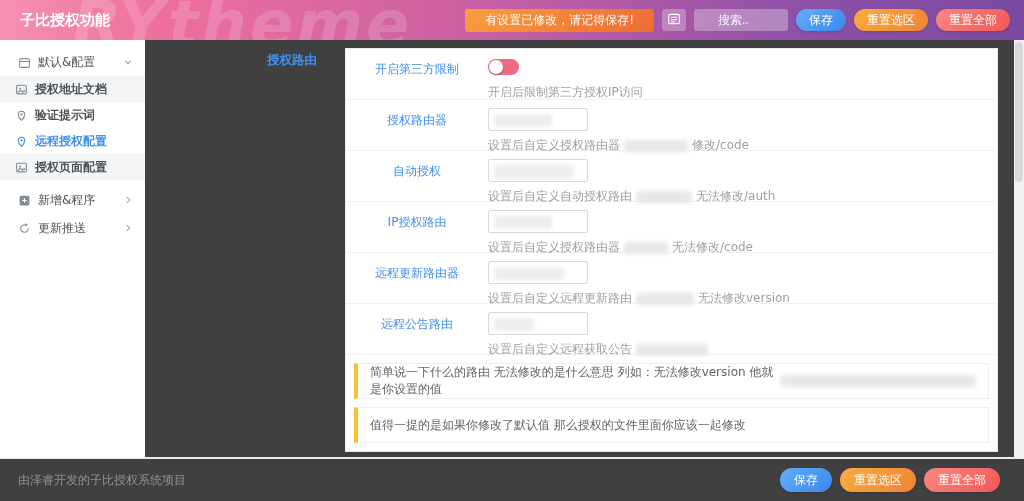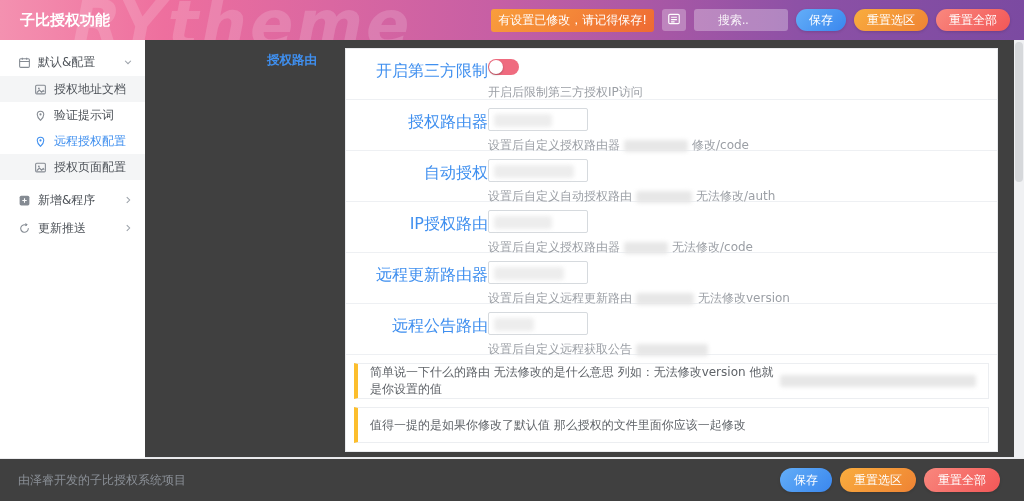--- a/index.html
+++ b/index.html
@@ -15,21 +15,21 @@
   }
   .watermark {
     position:absolute; left:72px; top:-8px; font-size:64px; line-height:1;
     font-weight:800; font-style:italic; letter-spacing:3px;
     color:rgba(255,255,255,0.16); pointer-events:none; white-space:nowrap;
   }
   .h-title { position:relative; color:#fff; font-size:15px; font-weight:bold; margin-right:auto; }
   .h-right { position:relative; display:flex; align-items:center; gap:8px; }
   .alert-badge {
     background:linear-gradient(135deg,#f99e3c,#ee6a33); color:#fff; font-size:12px;
-    height:23px; line-height:23px; padding:0 7px; border-radius:3px; white-space:nowrap;
+    height:23px; line-height:23px; padding:0 20px; border-radius:3px; white-space:nowrap;
   }
   .icon-btn {
     width:24px; height:22px; border:none; border-radius:3px;
     background:rgba(255,255,255,0.28); display:flex; align-items:center; justify-content:center; cursor:pointer;
   }
   .h-search {
     width:94px; height:22px; border:none; border-radius:3px; background:rgba(255,255,255,0.30);
     color:#fff; font-size:12px; padding:0 24px; outline:none;
   }
   .h-search::placeholder { color:rgba(255,255,255,0.9); }
@@ -44,41 +44,41 @@
 
   
   .sidebar {
     position:absolute; top:40px; left:0; width:145px; bottom:43px;
     background:#fff; padding-top:8px; overflow:hidden;
   }
   .side-item {
     height:26px; display:flex; align-items:center; padding-left:18px;
     font-size:12px; color:#4d5258; cursor:pointer; position:relative;
   }
-  .side-item.sub { padding-left:34px; }
+  .side-item.sub { padding-left:15px;font-weight:bold; }
   .side-item.grey { background:#f4f5f6; }
   .side-item.active { color:#3f8fef; }
   .side-item.parent { height:28px; }
   .side-item .s-icon { display:inline-flex; margin-right:7px; color:#858b93; }
   .side-item.active .s-icon { color:#3f8fef; }
   .side-item .chev { position:absolute; right:12px; color:#9aa0a8; display:inline-flex; }
   .gap6 { height:6px; }
 
   
   .content {
     position:absolute; top:40px; left:145px; right:10px; bottom:43px;
     background:#404040; display:flex; overflow:hidden; border-bottom:1px solid #e7e9ec;
   }
   .label-col { width:200px; text-align:right; padding:12px 28px 0 0; }
   .section-label { color:#3f8fef; font-size:12.5px; font-weight:bold; }
   .panel-col { flex:1; padding:8px 16px 0 0; }
   .panel { background:#fff; border:1px solid #e9ebee; }
   .p-row { height:51px; border-bottom:1px solid #eef0f3; display:flex; padding-top:8px; }
   .p-row:last-of-type { border-bottom:1px solid #eef0f3; }
-  .p-label { width:142px; text-align:right; color:#3f8fef; font-size:16px; padding-top:4px; flex:none; }
+  .p-label { width:142px; text-align:center; color:#3f8fef; font-size:12px; padding-top:4px; flex:none; }
   .p-ctrl { margin-left:0; flex:1; }
   .help { margin-top:6px; color:#9b9fa5; font-size:12px; display:flex; align-items:center; gap:4px; }
   .inp { position:relative; width:100px; height:23px; border:1px solid #d6dade; border-radius:2px; background:#fff; }
   .redact { display:inline-block; height:12px; border-radius:3px; background:#e7e7e7; filter:blur(2px); }
   .inp .redact { position:absolute; left:5px; top:5px; width:58px; height:13px; background:#ededed; }
   .toggle {
     width:31px; height:16px; border-radius:9px; background:#ef6b7f; position:relative;
     cursor:pointer; display:inline-block; margin-top:2px;
   }
   .toggle .knob {

